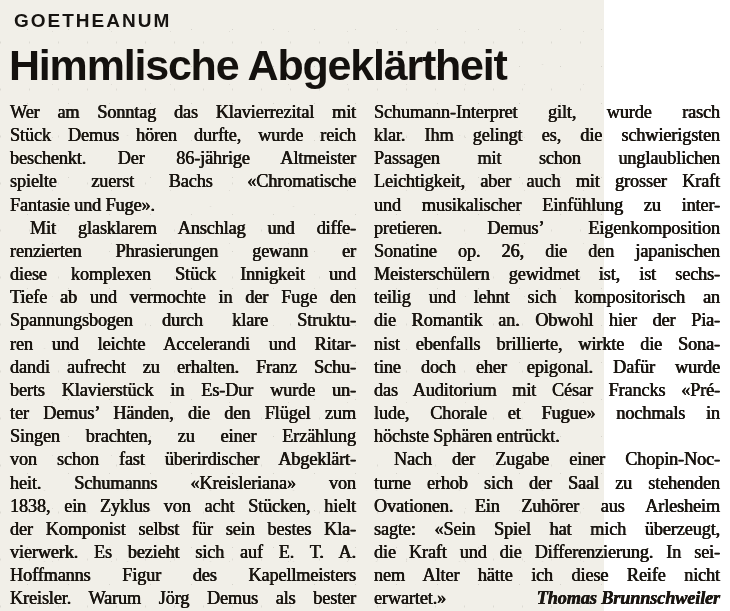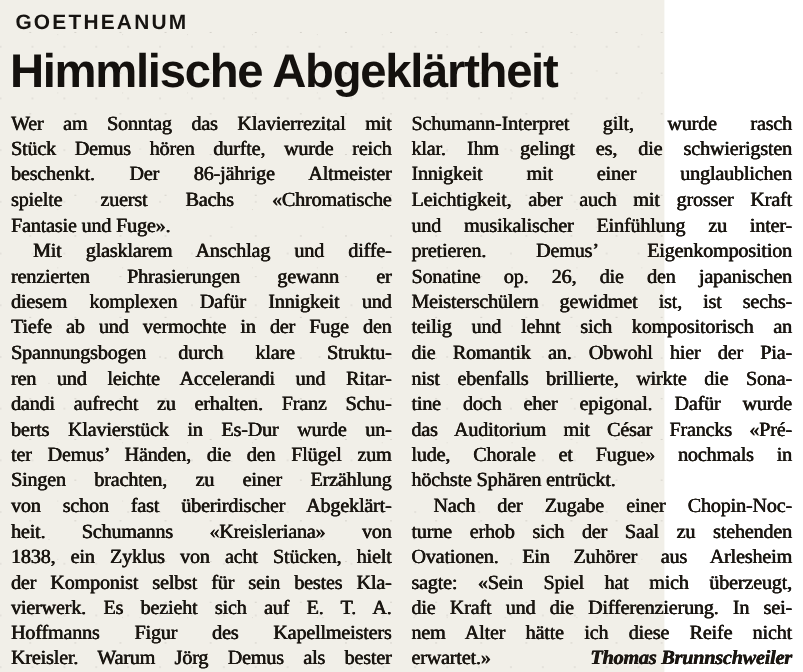--- a/index.html
+++ b/index.html
@@ -61,40 +61,40 @@
   <h1 class="headline">Himmlische Abgeklärtheit</h1>
   <div class="columns">
     <div class="col" id="col0">
         <div class="line">Wer am Sonntag das Klavierrezital mit</div>
         <div class="line">Stück Demus hören durfte, wurde reich</div>
         <div class="line">beschenkt. Der 86-jährige Altmeister</div>
         <div class="line">spielte zuerst Bachs «Chromatische</div>
         <div class="line end">Fantasie und Fuge».</div>
         <div class="line indent">Mit glasklarem Anschlag und diffe-</div>
         <div class="line">renzierten Phrasierungen gewann er</div>
-        <div class="line">diesem komplexen Dafür Innigkeit und</div>
+        <div class="line">diese komplexen Stück Innigkeit und</div>
         <div class="line">Tiefe ab und vermochte in der Fuge den</div>
         <div class="line">Spannungsbogen durch klare Struktu-</div>
         <div class="line">ren und leichte Accelerandi und Ritar-</div>
         <div class="line">dandi aufrecht zu erhalten. Franz Schu-</div>
         <div class="line">berts Klavierstück in Es-Dur wurde un-</div>
         <div class="line">ter Demus’ Händen, die den Flügel zum</div>
         <div class="line">Singen brachten, zu einer Erzählung</div>
         <div class="line">von schon fast überirdischer Abgeklärt-</div>
         <div class="line">heit. Schumanns «Kreisleriana» von</div>
         <div class="line">1838, ein Zyklus von acht Stücken, hielt</div>
         <div class="line">der Komponist selbst für sein bestes Kla-</div>
         <div class="line">vierwerk. Es bezieht sich auf E. T. A.</div>
         <div class="line">Hoffmanns Figur des Kapellmeisters</div>
         <div class="line">Kreisler. Warum Jörg Demus als bester</div>
       </div>
     <div class="col" id="col1">
         <div class="line">Schumann-Interpret gilt, wurde rasch</div>
         <div class="line">klar. Ihm gelingt es, die schwierigsten</div>
-        <div class="line">Innigkeit mit einer unglaublichen</div>
+        <div class="line">Passagen mit schon unglaublichen</div>
         <div class="line">Leichtigkeit, aber auch mit grosser Kraft</div>
         <div class="line">und musikalischer Einfühlung zu inter-</div>
         <div class="line">pretieren. Demus’ Eigenkomposition</div>
         <div class="line">Sonatine op. 26, die den japanischen</div>
         <div class="line">Meisterschülern gewidmet ist, ist sechs-</div>
         <div class="line">teilig und lehnt sich kompositorisch an</div>
         <div class="line">die Romantik an. Obwohl hier der Pia-</div>
         <div class="line">nist ebenfalls brillierte, wirkte die Sona-</div>
         <div class="line">tine doch eher epigonal. Dafür wurde</div>
         <div class="line">das Auditorium mit César Francks «Pré-</div>

